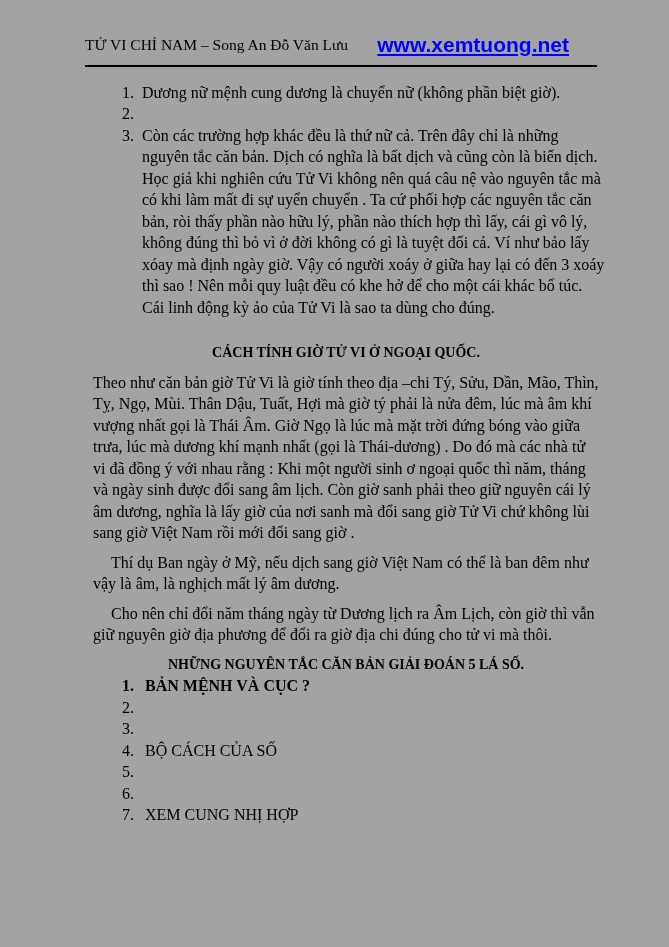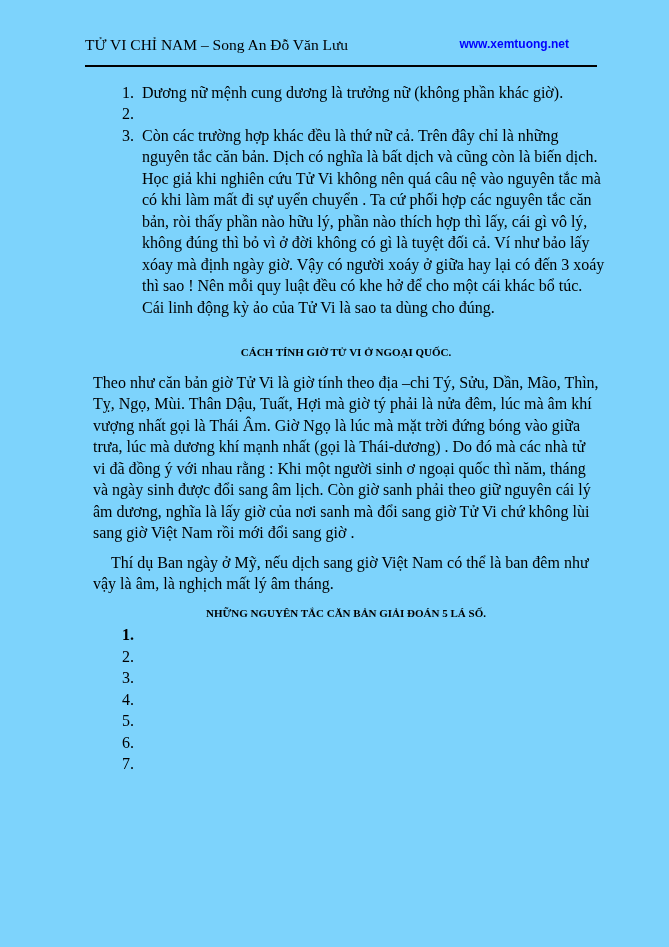--- a/index.html
+++ b/index.html
@@ -1,42 +1,43 @@
 <!DOCTYPE html>
 <html><head>
 <meta charset="utf-8">
 <style>
   html, body { margin:0; padding:0; background:#ffffff; }
   .page {
     position: relative;
     width: 669px;
     height: 947px;
-    background: #7dd3fc;
+    background: #a3a3a3;
     color: #000000;
     font-family: "Liberation Serif", serif;
     font-size: 16px;
     line-height: 21.5px;
     overflow: hidden;
     box-sizing: border-box;
   }
   .header-row {
     display: flex;
     justify-content: space-between;
     align-items: flex-end;
     padding: 34px 100px 0 85px;
   }
   .header-title {
     font-size: 15.5px;
     white-space: nowrap;
   }
   .site-link {
     font-family: "Liberation Sans", sans-serif;
     font-weight: bold;
-    font-size: 12px;
+    font-size: 21px;
     color: #0000ff;
+    text-decoration: underline;
     white-space: nowrap;
     cursor: pointer;
   }
   .rule {
     margin: 9px 0 0 85px;
     width: 512px;
     height: 0;
     border-bottom: 2px solid #000000;
   }
   .col {
@@ -44,21 +45,21 @@
   }
   .num-list .li { display: flex; }
   .num-list .num {
     flex: 0 0 20px;
     margin-left: 37px;
   }
   .num-list .txt { flex: 1; }
   .section-heading {
     text-align: center;
     font-weight: bold;
-    font-size: 11px;
+    font-size: 14px;
   }
   .heading-gap { margin-top: 24px; }
   p { margin: 8px; }
   p.indent { text-indent: 18px; }
   .principles .li.first { font-weight: bold; }
   .principles .num { flex: 0 0 23px; }
 </style>
 </head>
 <body>
 
@@ -69,56 +70,60 @@
     <a class="site-link">www.xemtuong.net</a>
   </div>
 
   <div class="rule"></div>
 
   <div class="col">
 
     <div class="num-list">
       <div class="li">
         <span class="num">1.</span>
-        <span class="txt">Dương nữ mệnh cung dương là trưởng nữ (không phần khác giờ).</span>
+        <span class="txt">Dương nữ mệnh cung dương là chuyển nữ (không phần biệt giờ).</span>
       </div>
       <div class="li">
         <span class="num">2.</span>
       </div>
       <div class="li">
         <span class="num">3.</span>
         <span class="txt">Còn các trường hợp khác đều là thứ nữ cả. Trên đây chỉ là những nguyên tắc căn bản. Dịch có nghĩa là bất dịch và cũng còn là biến dịch. Học giả khi nghiên cứu Tử Vi không nên quá câu nệ vào nguyên tắc mà có khi làm mất đi sự uyển chuyển . Ta cứ phối hợp các nguyên tắc căn bản, ròi thấy phần nào hữu lý, phần nào thích hợp thì lấy, cái gì vô lý, không đúng thì bỏ vì ở đời không có gì là tuyệt đối cả. Ví như bảo lấy xóay mà định ngày giờ. Vậy có người xoáy ở giữa hay lại có đến 3 xoáy thì sao ! Nên mỗi quy luật đều có khe hở để cho một cái khác bổ túc. Cái linh động kỳ ảo của Tử Vi là sao ta dùng cho đúng.</span>
       </div>
     </div>
 
     <div class="section-heading heading-gap">CÁCH TÍNH GIỜ TỬ VI Ở NGOẠI QUỐC.</div>
 
     <p>Theo như căn bản giờ Tử Vi là giờ tính theo địa –chi Tý, Sửu, Dần, Mão, Thìn, Tỵ, Ngọ, Mùi. Thân Dậu, Tuất, Hợi mà giờ tý phải là nửa đêm, lúc mà âm khí vượng nhất gọi là Thái Âm. Giờ Ngọ là lúc mà mặt trời đứng bóng vào giữa trưa, lúc mà dương khí mạnh nhất (gọi là Thái-dương) . Do đó mà các nhà tử vi đã đồng ý với nhau rằng : Khi một người sinh ơ ngoại quốc thì năm, tháng và ngày sinh được đổi sang âm lịch. Còn giờ sanh phải theo giữ nguyên cái lý âm dương, nghĩa là lấy giờ của nơi sanh mà đổi sang giờ Tử Vi chứ không lùi sang giờ Việt Nam rồi mới đổi sang giờ .</p>
-    <p class="indent">Thí dụ Ban ngày ở Mỹ, nếu dịch sang giờ Việt Nam có thể là ban đêm như vậy là âm, là nghịch mất lý âm tháng.</p>
+    <p class="indent">Thí dụ Ban ngày ở Mỹ, nếu dịch sang giờ Việt Nam có thể là ban đêm như vậy là âm, là nghịch mất lý âm dương.</p>
+    <p class="indent">Cho nên chỉ đổi năm tháng ngày từ Dương lịch ra Âm Lịch, còn giờ thì vẫn giữ nguyên giờ địa phương để đổi ra giờ địa chi đúng cho tử vi mà thôi.</p>
 
     <div class="section-heading">NHỮNG NGUYÊN TẮC CĂN BẢN GIẢI ĐOÁN 5 LÁ SỐ.</div>
 
     <div class="num-list principles">
       <div class="li first">
         <span class="num">1.</span>
+        <span class="txt">BẢN MỆNH VÀ CỤC ?</span>
       </div>
       <div class="li">
         <span class="num">2.</span>
       </div>
       <div class="li">
         <span class="num">3.</span>
       </div>
       <div class="li">
         <span class="num">4.</span>
+        <span class="txt">BỘ CÁCH CỦA SỐ</span>
       </div>
       <div class="li">
         <span class="num">5.</span>
       </div>
       <div class="li">
         <span class="num">6.</span>
       </div>
       <div class="li">
         <span class="num">7.</span>
+        <span class="txt">XEM CUNG NHỊ HỢP</span>
       </div>
     </div>
 
   </div>
 </div>
 
 </body></html>

